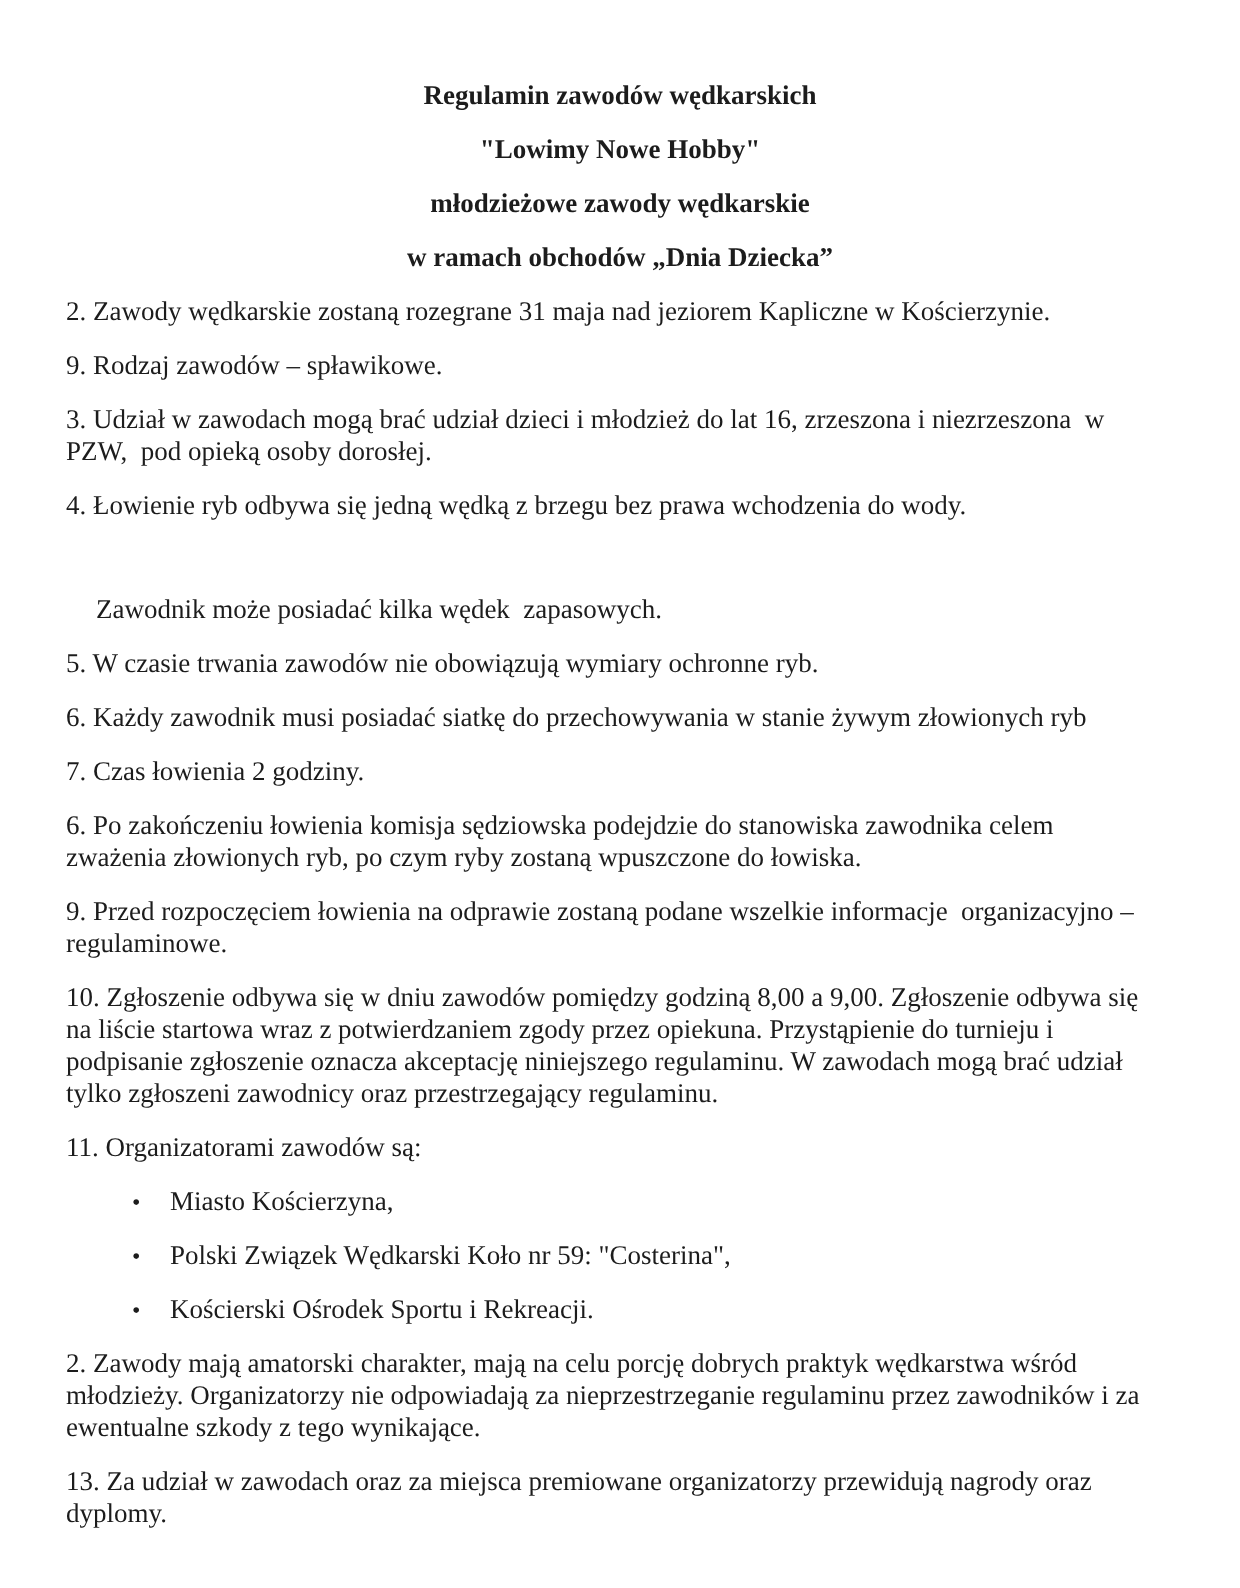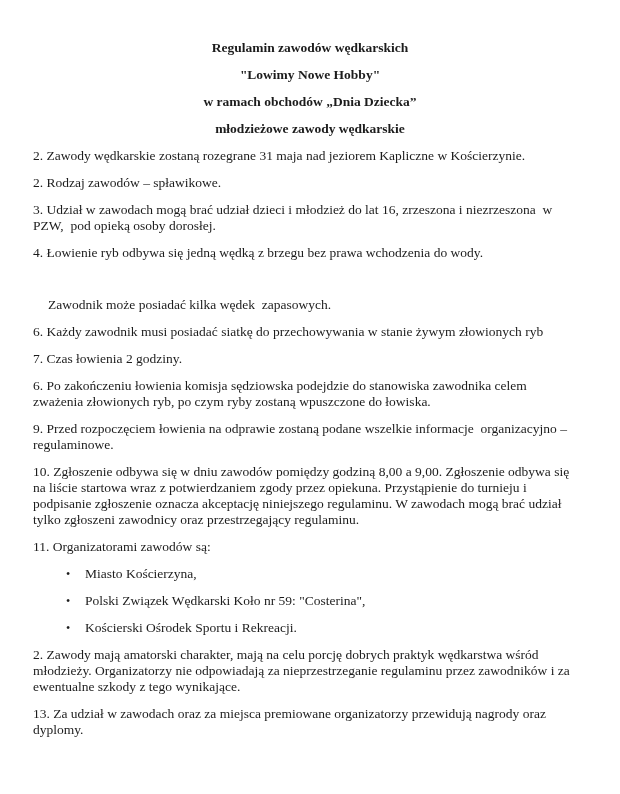--- a/index.html
+++ b/index.html
@@ -49,29 +49,30 @@
     white-space: pre;
   }
 </style>
 </head>
 <body>
 
 <div class="page">
 
   <div class="title-line">Regulamin zawodów wędkarskich</div>
   <div class="title-line">"Lowimy Nowe Hobby"</div>
+  <div class="title-line">młodzieżowe zawody wędkarskie</div>
   <div class="title-line">w ramach obchodów „Dnia Dziecka”</div>
-  <div class="title-line">młodzieżowe zawody wędkarskie</div>
 
   <div class="para">2. Zawody wędkarskie zostaną rozegrane 31 maja nad jeziorem Kapliczne w Kościerzynie.</div>
-  <div class="para">2. Rodzaj zawodów – spławikowe.</div>
+  <div class="para">9. Rodzaj zawodów – spławikowe.</div>
   <div class="para">3. Udział w zawodach mogą brać udział dzieci i młodzież do lat 16, zrzeszona i niezrzeszona  w
 PZW,  pod opieką osoby dorosłej.</div>
   <div class="para">4. Łowienie ryb odbywa się jedną wędką z brzegu bez prawa wchodzenia do wody.</div>
   <div class="para indent">Zawodnik może posiadać kilka wędek  zapasowych.</div>
+  <div class="para">5. W czasie trwania zawodów nie obowiązują wymiary ochronne ryb.</div>
   <div class="para">6. Każdy zawodnik musi posiadać siatkę do przechowywania w stanie żywym złowionych ryb</div>
   <div class="para">7. Czas łowienia 2 godziny.</div>
   <div class="para">6. Po zakończeniu łowienia komisja sędziowska podejdzie do stanowiska zawodnika celem
 zważenia złowionych ryb, po czym ryby zostaną wpuszczone do łowiska.</div>
   <div class="para">9. Przed rozpoczęciem łowienia na odprawie zostaną podane wszelkie informacje  organizacyjno –
 regulaminowe.</div>
   <div class="para">10. Zgłoszenie odbywa się w dniu zawodów pomiędzy godziną 8,00 a 9,00. Zgłoszenie odbywa się
 na liście startowa wraz z potwierdzaniem zgody przez opiekuna. Przystąpienie do turnieju i
 podpisanie zgłoszenie oznacza akceptację niniejszego regulaminu. W zawodach mogą brać udział
 tylko zgłoszeni zawodnicy oraz przestrzegający regulaminu.</div>

